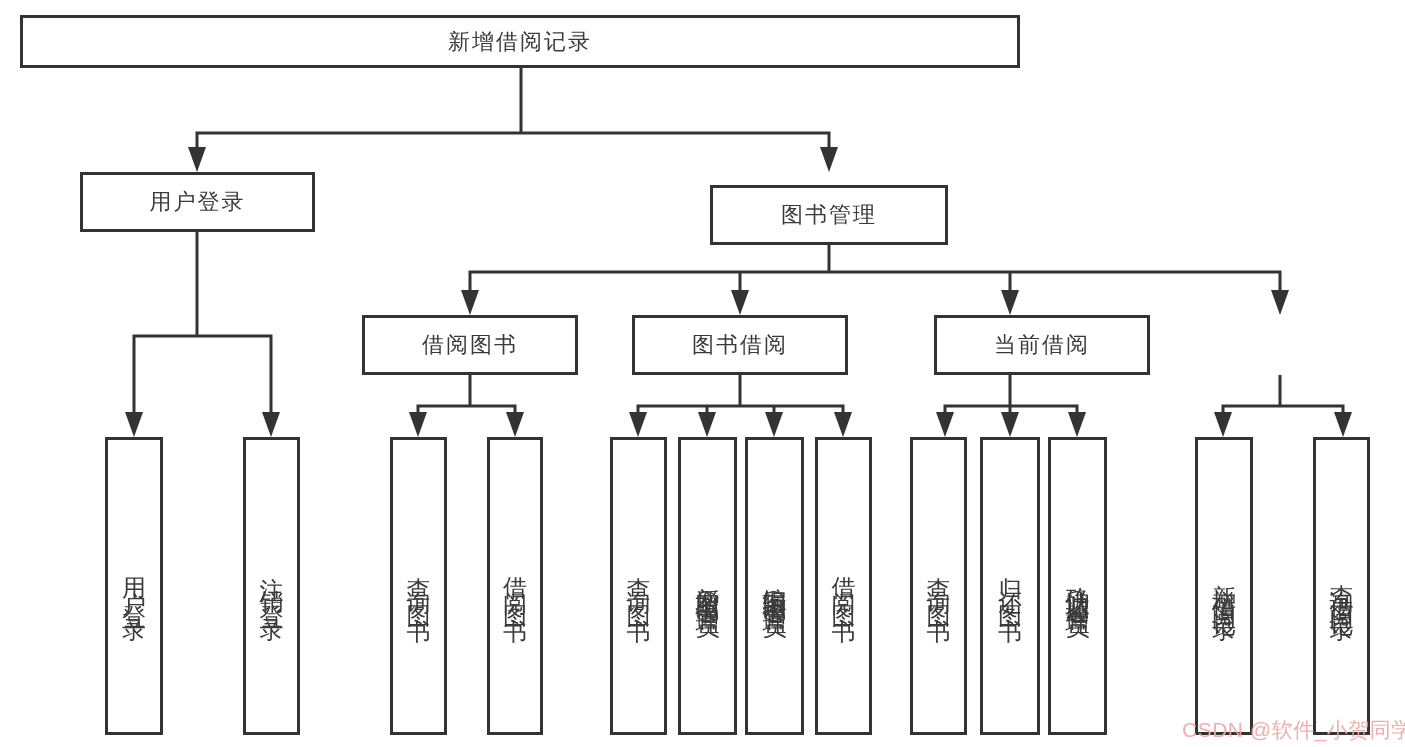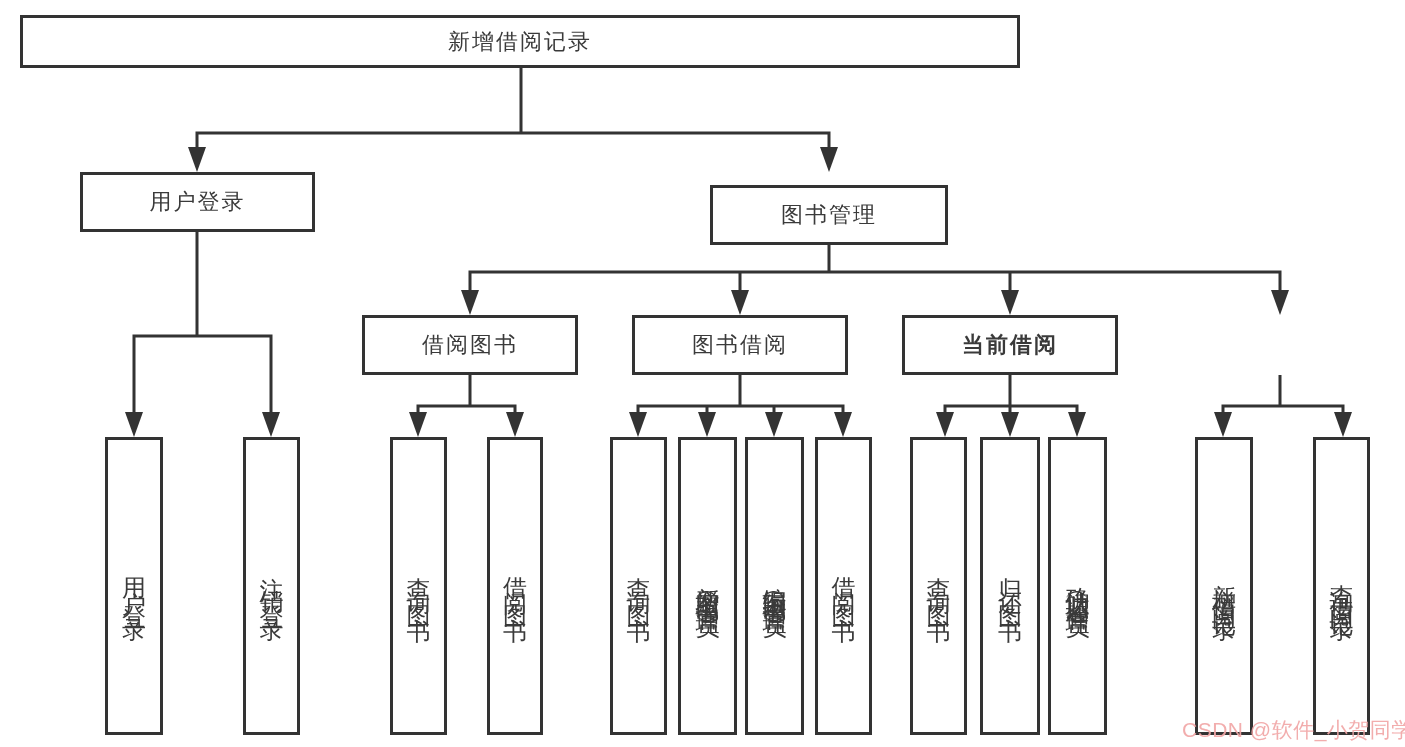--- a/index.html
+++ b/index.html
@@ -115,21 +115,21 @@
     </g>
   </svg>
 
   <div class="box hlabel" style="left:20px; top:15px; width:1000px; height:53px;">新增借阅记录</div>
 
   <div class="box hlabel" style="left:80px; top:172px; width:235px; height:60px;">用户登录</div>
   <div class="box hlabel" style="left:710px; top:172px; width:238px; height:60px;margin-top:13px;">图书管理</div>
 
   <div class="box hlabel" style="left:362px; top:315px; width:216px; height:60px;">借阅图书</div>
   <div class="box hlabel" style="left:632px; top:315px; width:216px; height:60px;text-align:center;">图书借阅</div>
-  <div class="box hlabel" style="left:902px; top:315px; width:216px; height:60px;font-weight:bold;">当前借阅</div>
+  <div class="box hlabel" style="left:934px; top:315px; width:216px; height:60px;">当前借阅</div>
 
   <div class="box leaf vtext sp-wide" style="left:105px; width:58px;">用户登录</div>
   <div class="box leaf vtext sp-wide" style="left:243px; width:57px;">注销登录</div>
 
   <div class="box leaf vtext sp-wide" style="left:390px; width:57px;">查询图书</div>
   <div class="box leaf vtext sp-wide" style="left:487px; width:56px;">借阅图书</div>
 
   <div class="box leaf vtext sp-wide" style="left:610px; width:57px;">查询图书</div>
   <div class="box leaf vtext sp-tight" style="left:678px; width:59px;">新增图书（管理员）</div>
   <div class="box leaf vtext sp-tight" style="left:745px; width:59px;">编辑图书（管理员）</div>

